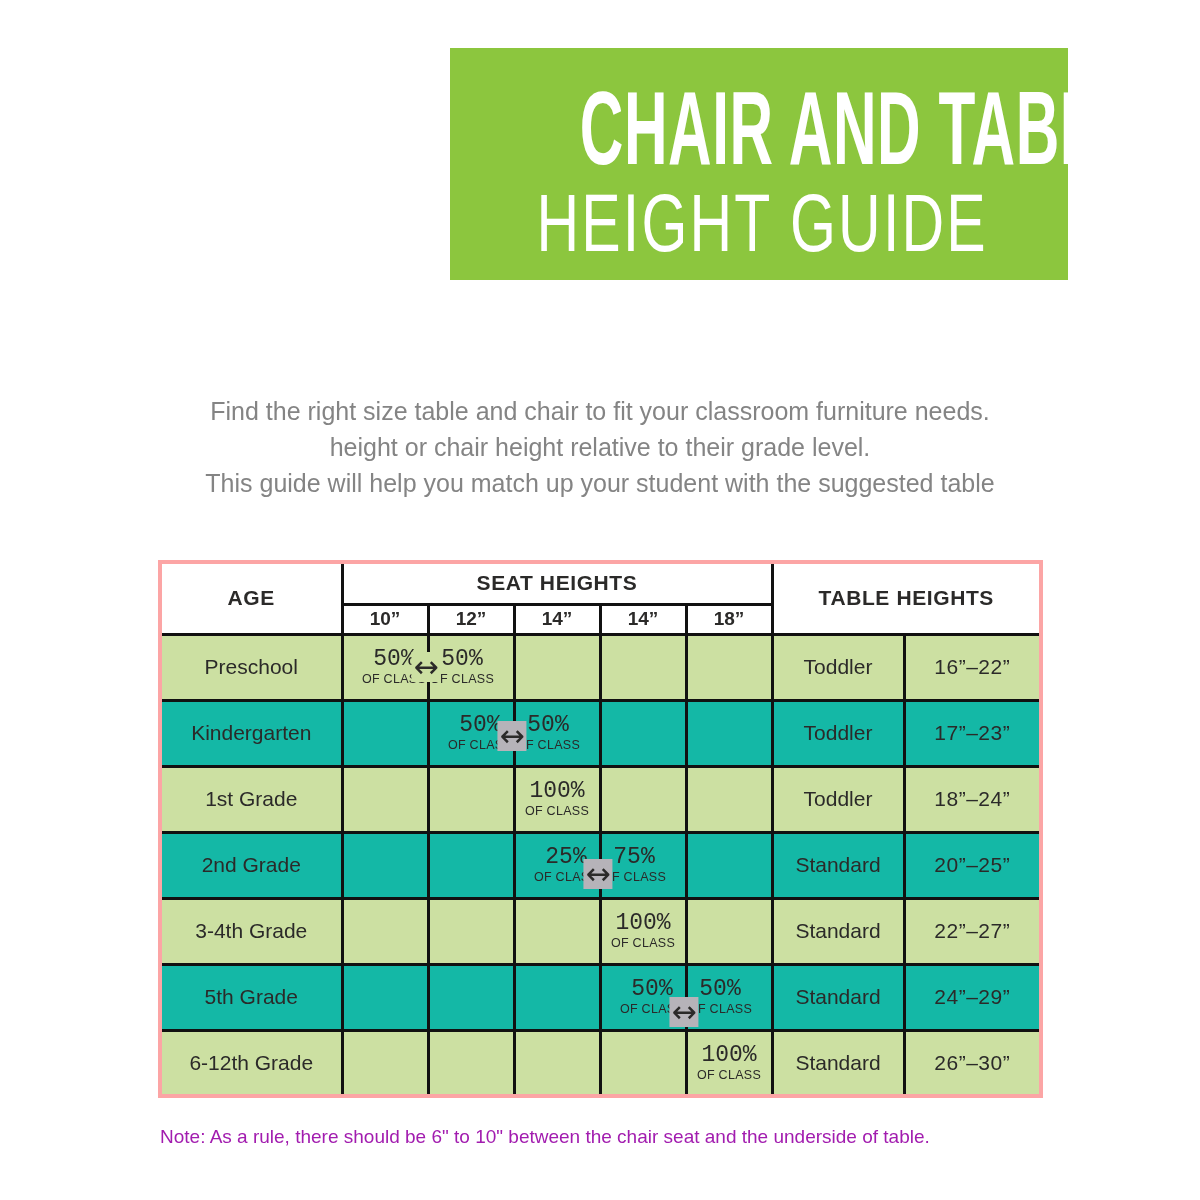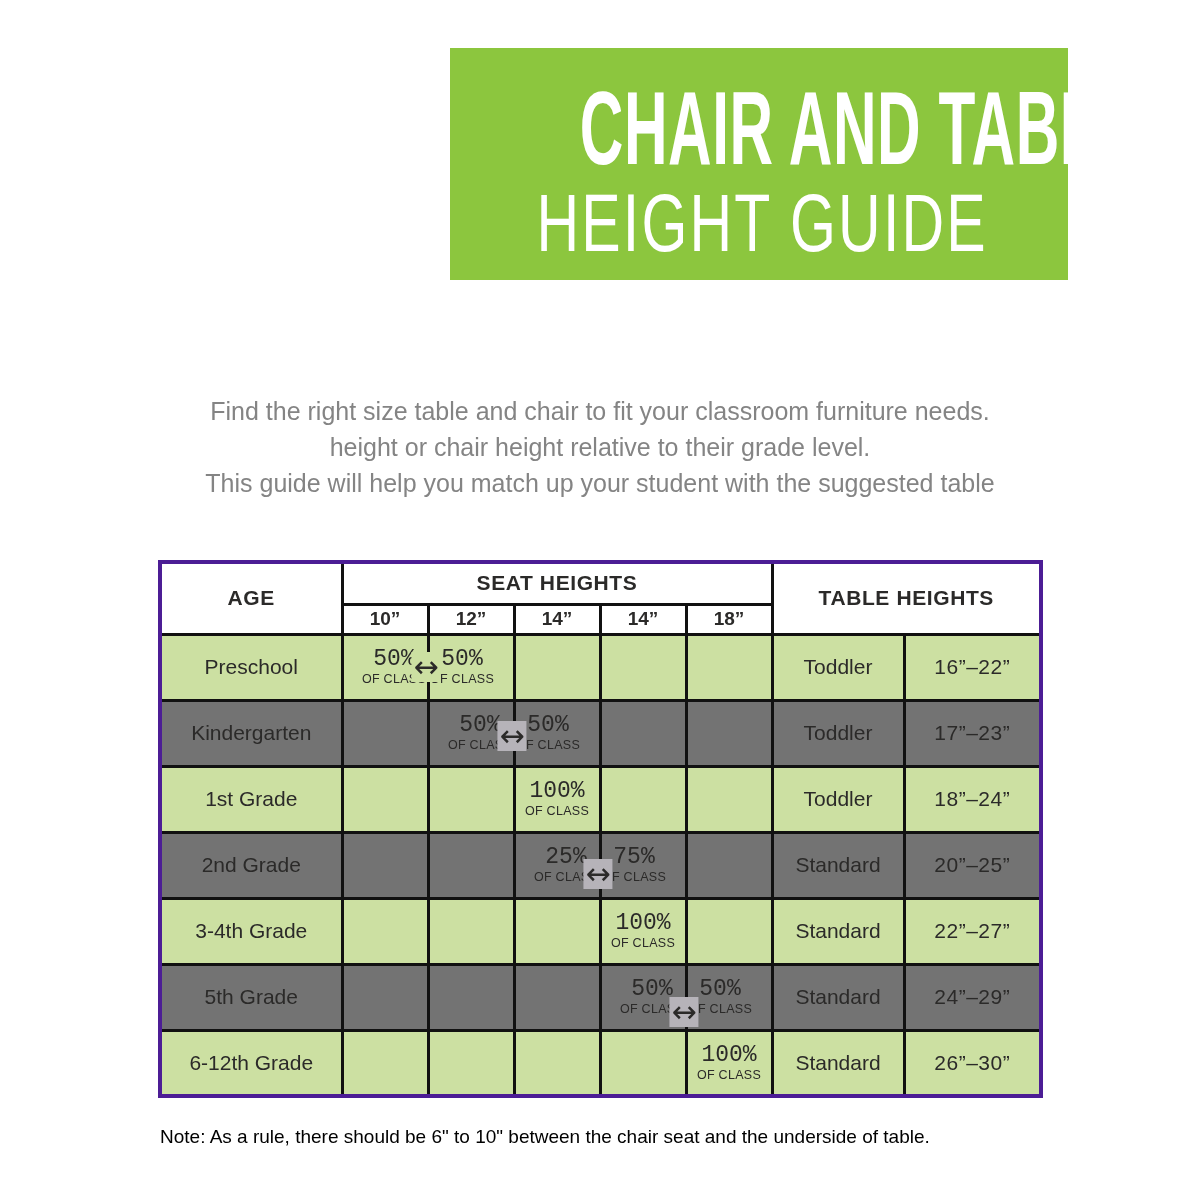--- a/index.html
+++ b/index.html
@@ -59,21 +59,21 @@
 
   
   .table-wrap {
     position: absolute;
     left: 158px; top: 560px;
   }
   table.guide {
     border-collapse: collapse;
     table-layout: fixed;
     width: 881px;
-    border: 4px solid #4c1d95;
+    border: 4px solid #fca5a5;
   }
   table.guide th, table.guide td {
     border: 3px solid #111111;
     padding: 0;
     text-align: center;
     vertical-align: middle;
     color: #2b2a29;
   }
   thead th { background: #ffffff; }
   th.h-main {
@@ -82,21 +82,21 @@
     letter-spacing: 0.6px;
   }
   th.h-seat { height: 42px; }
   tr.sizes th {
     height: 30px;
     font-size: 19px;
     font-weight: bold;
   }
   tbody td { height: 66px; }
   tr.row-green td { background: #CCE0A2; }
-  tr.row-gray  td { background: #737373; }
+  tr.row-gray  td { background: #14b8a6; }
 
   td.age  { font-size: 21px; }
   td.type { font-size: 21px; margin-left: 28px; }
   td.range{ font-size: 21px; letter-spacing: 0.5px; }
 
   .cellbox {
     display: flex;
     flex-direction: column;
     align-items: center;
     line-height: 1.1;
@@ -118,21 +118,21 @@
     z-index: 5;
   }
   .arrow-green { background: #CCE0A2; }
   .arrow-gray  { background: #B6B3B9; }
 
   
   .note {
     position: absolute;
     left: 160px; top: 1126px;
     font-size: 19px;
-    color: #000000;
+    color: #a21caf;
   }
 </style>
 </head>
 <body>
 
 <div class="canvas">
 
   <div class="title-box">
     <div class="title-line1">CHAIR AND TABLE</div>
     <div class="title-line2">HEIGHT GUIDE</div>

